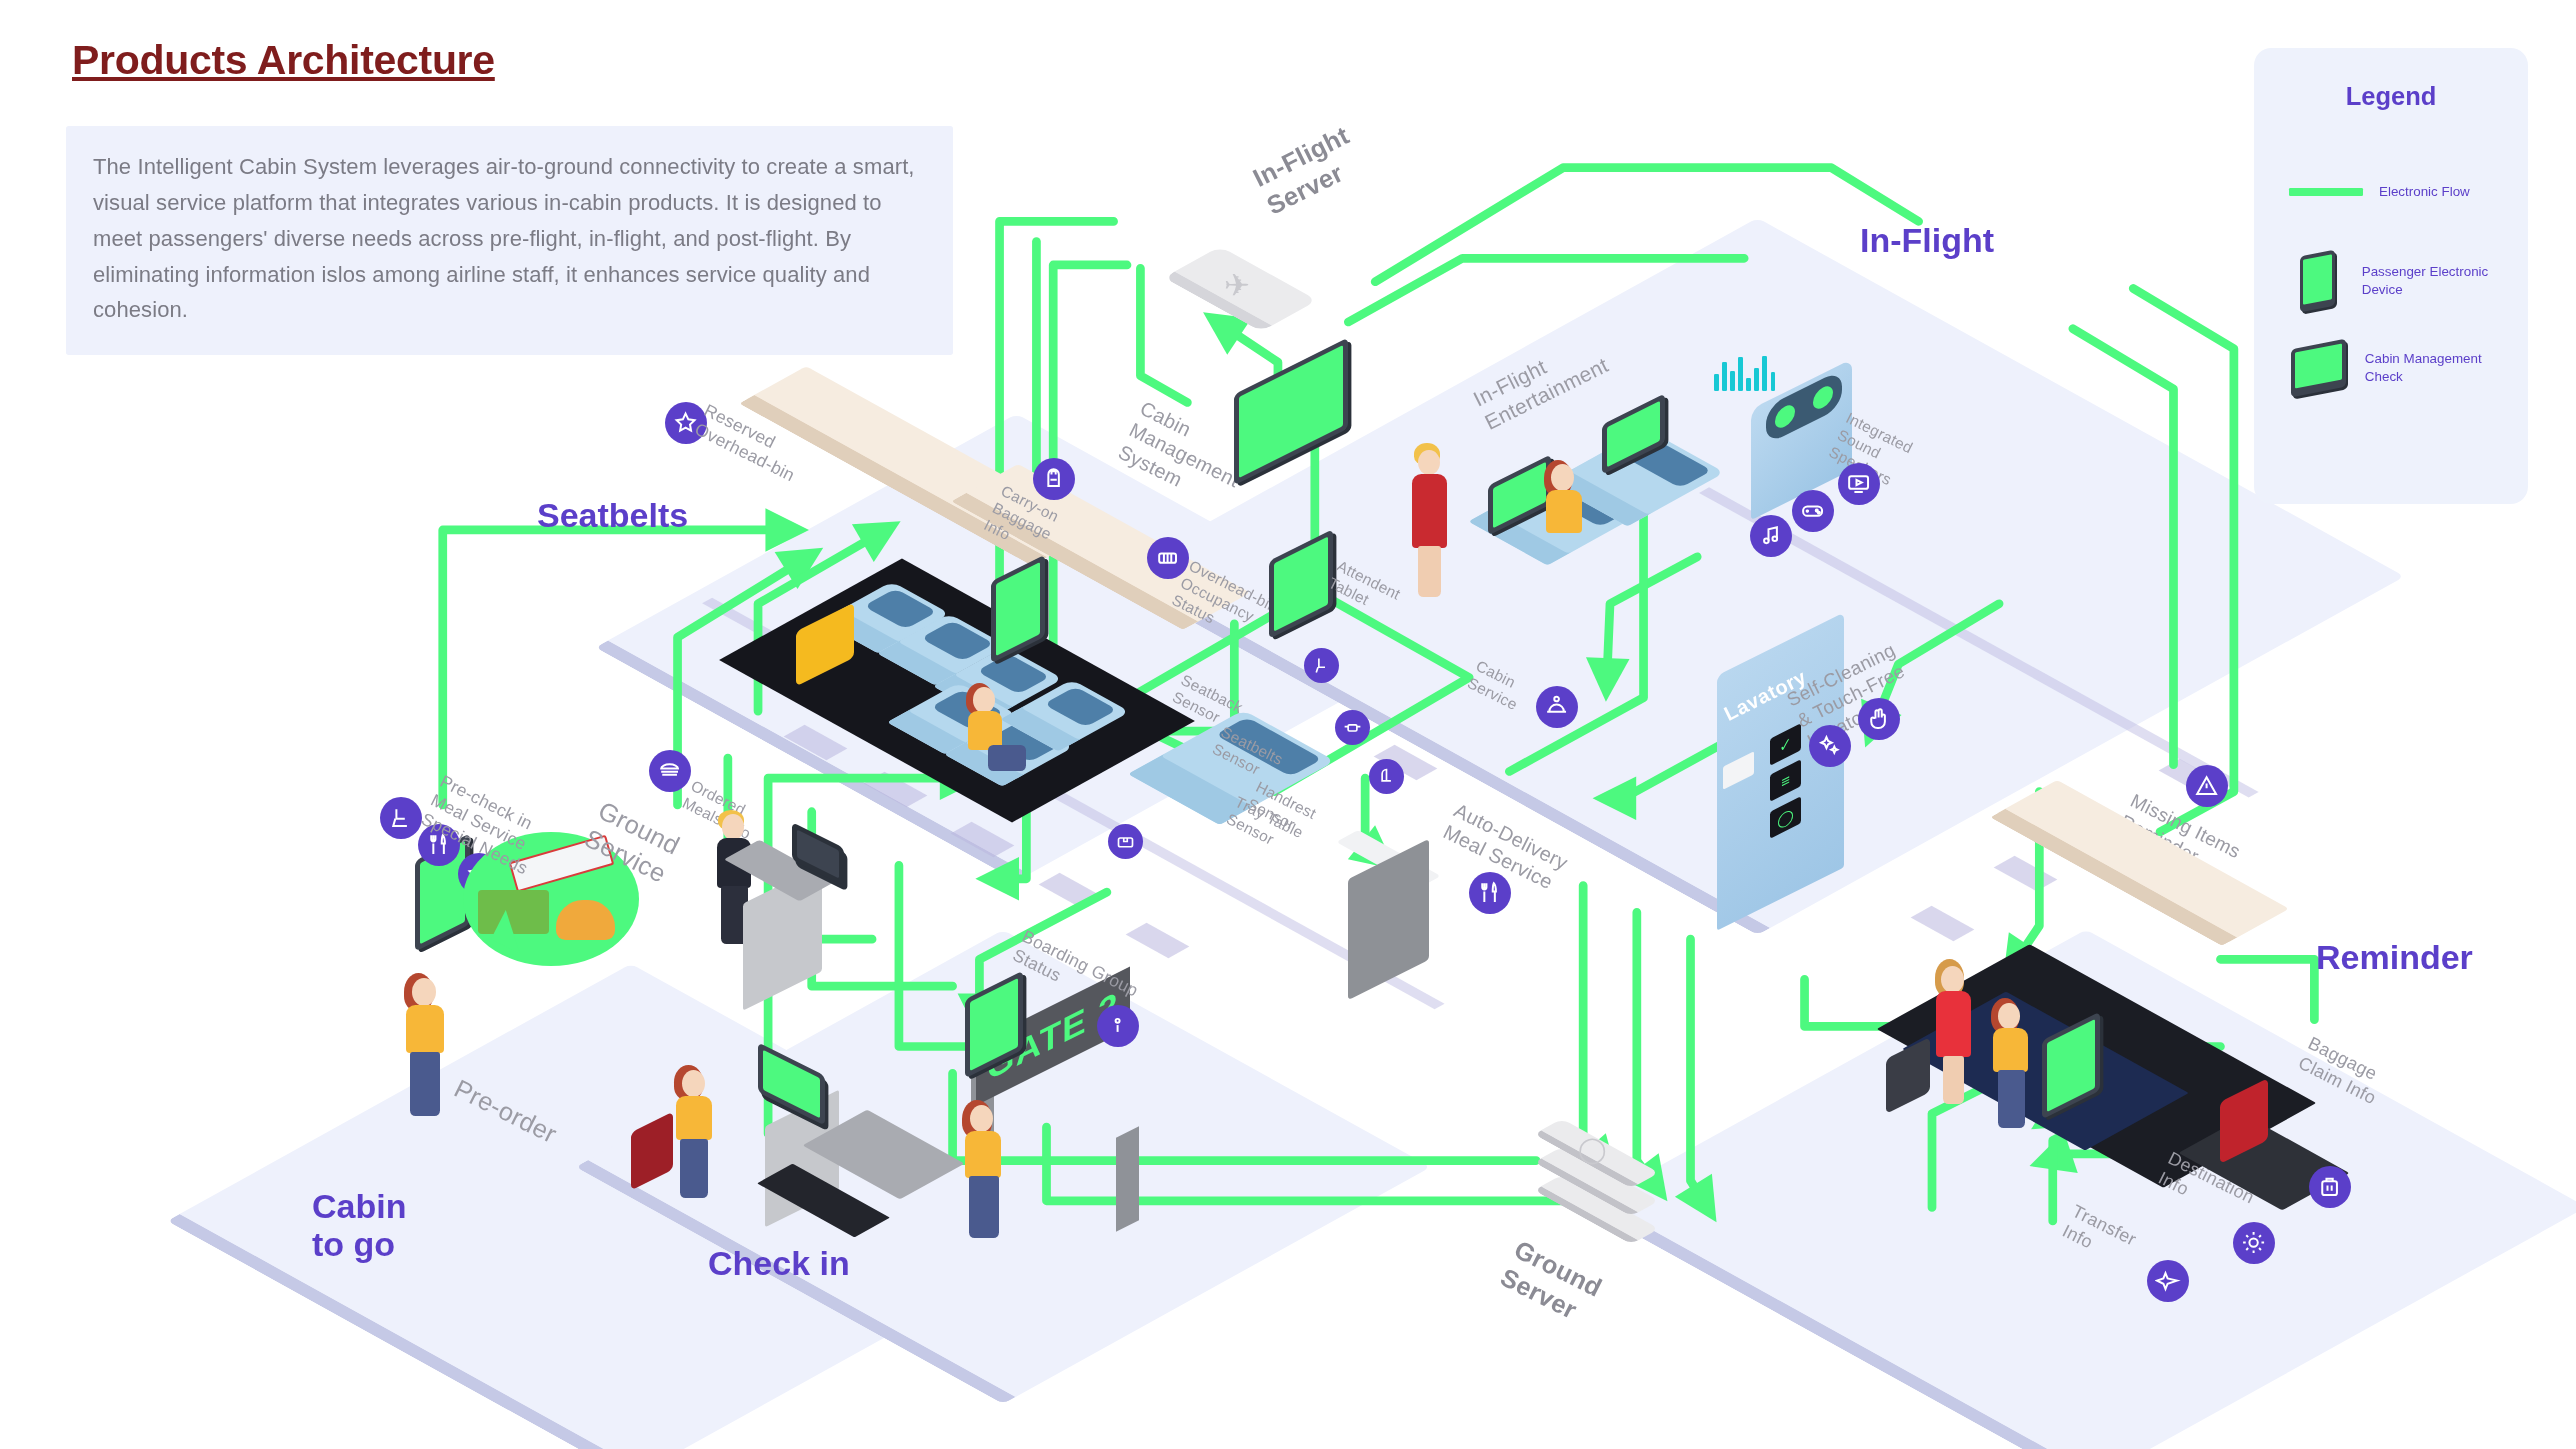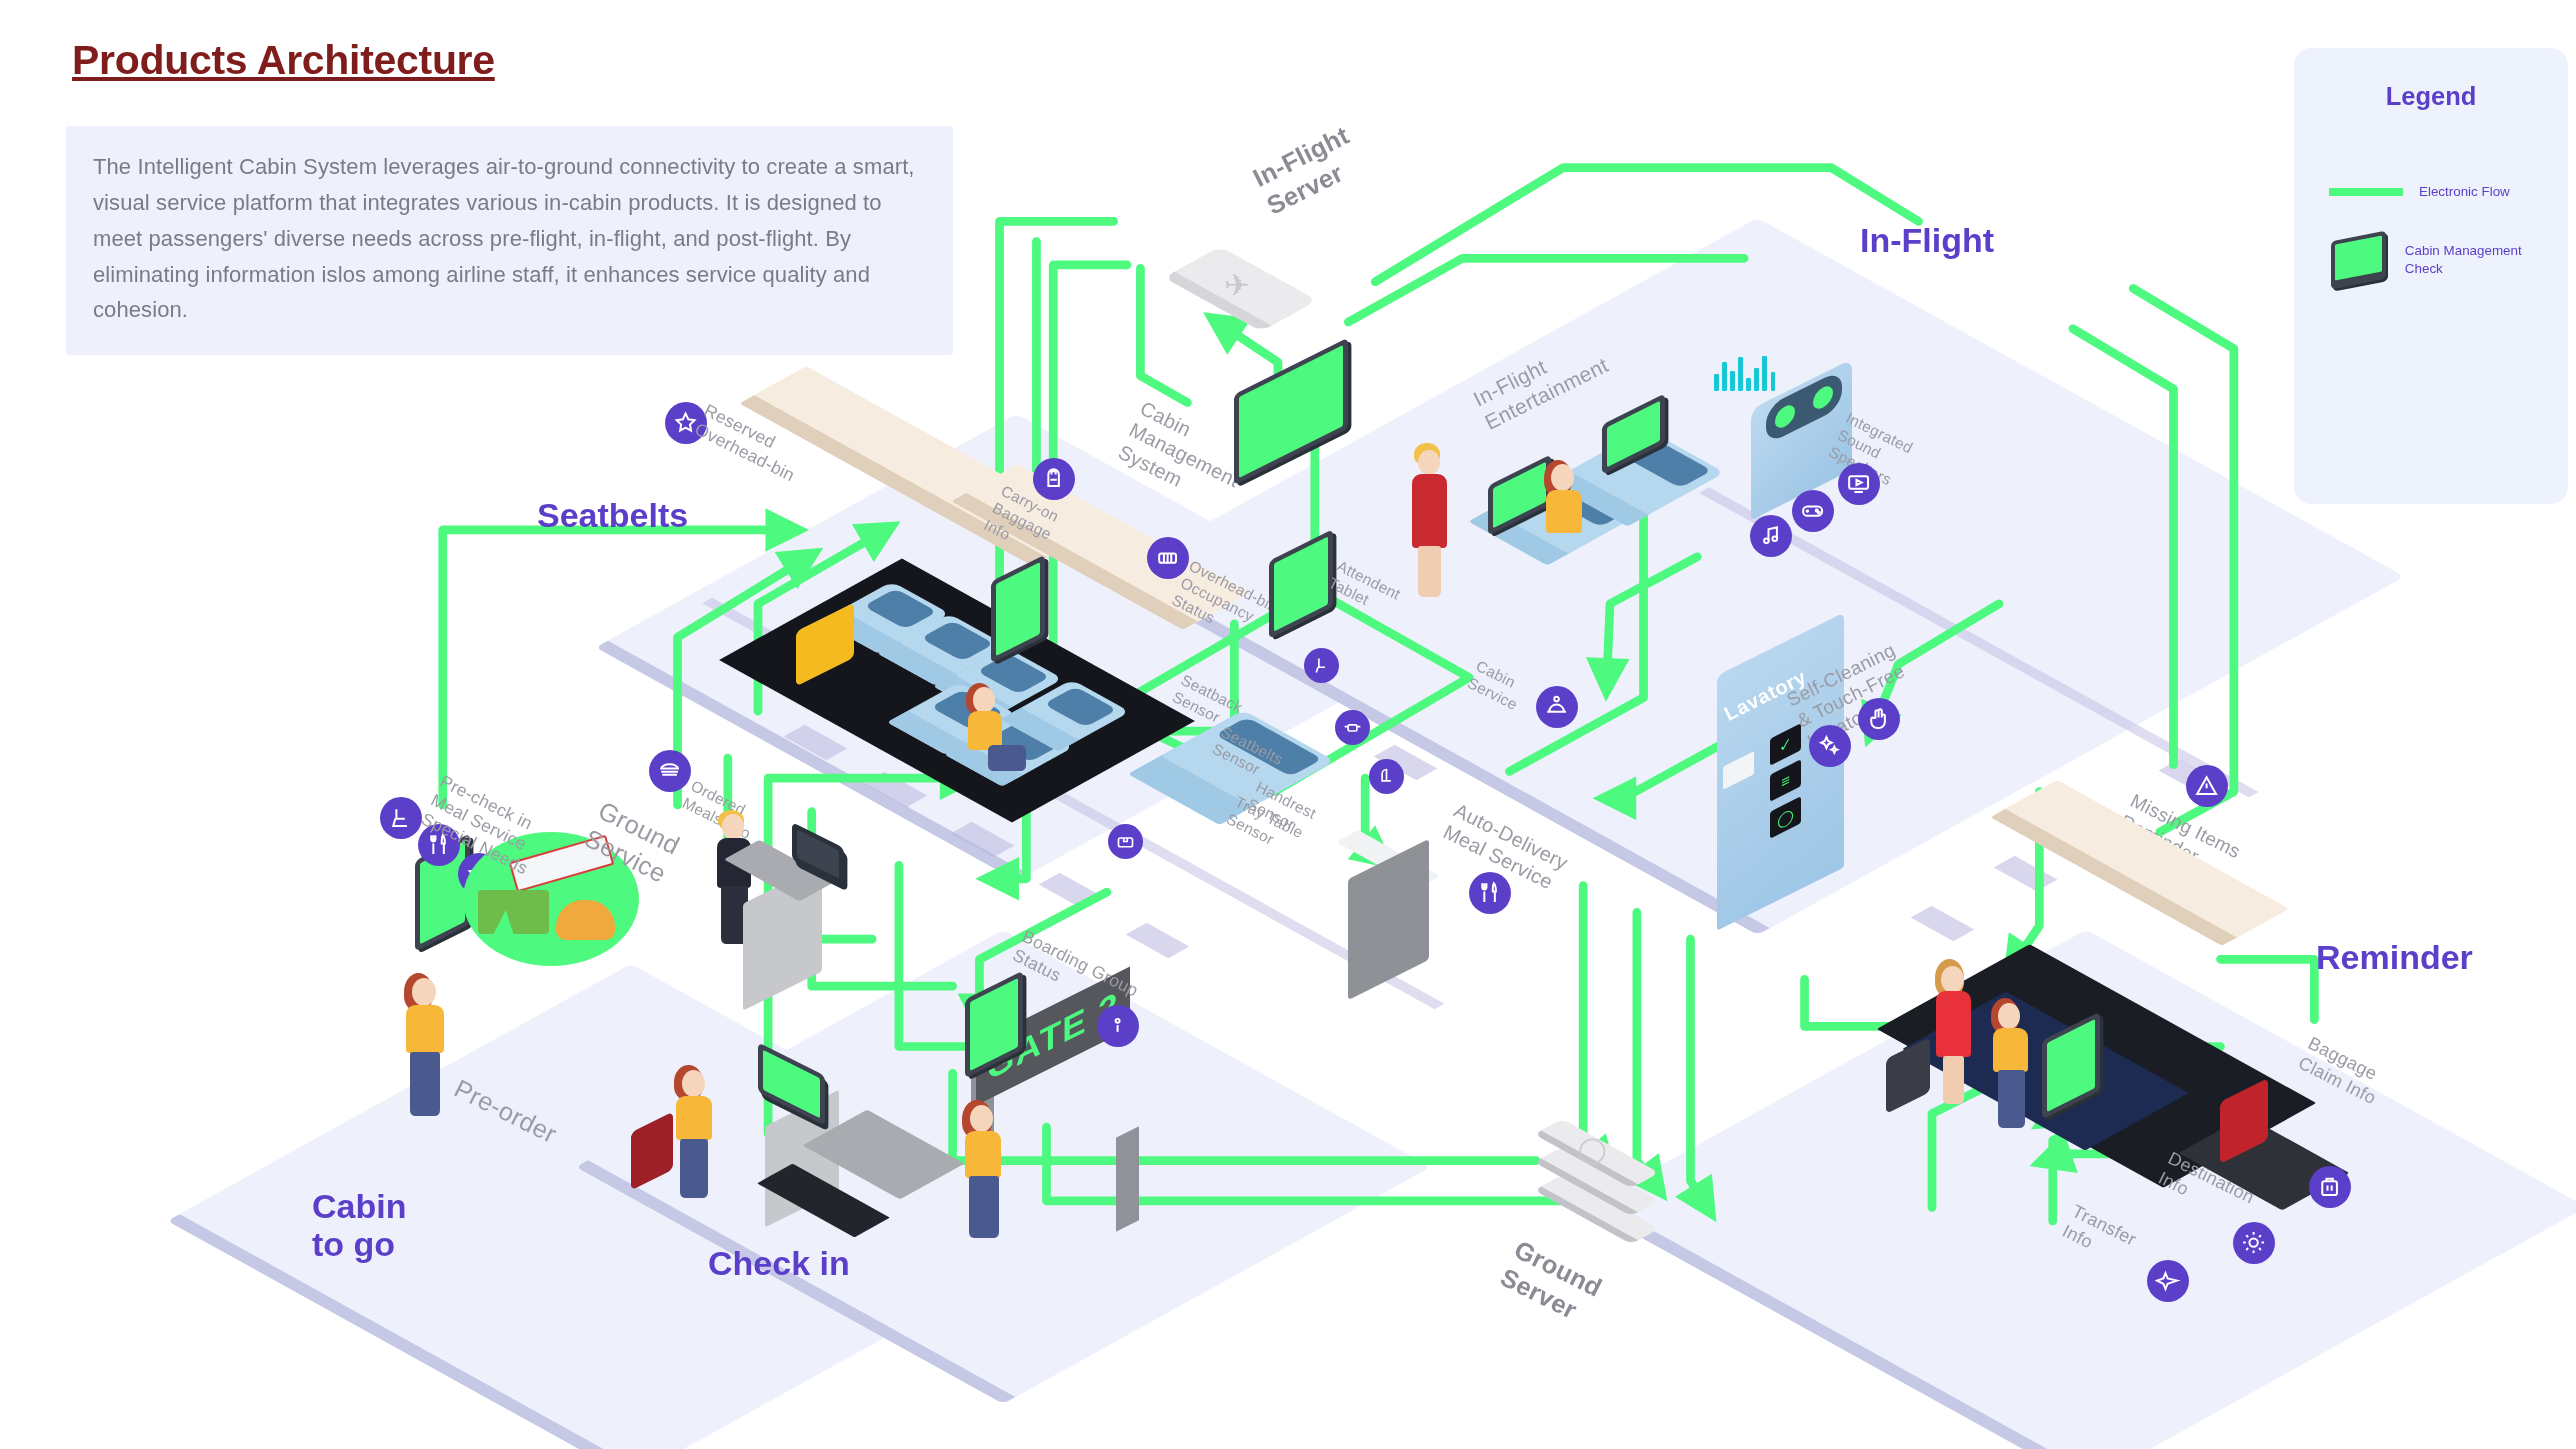--- a/index.html
+++ b/index.html
@@ -24,21 +24,21 @@
     background: #eef1fc; border-radius: 2.7px;
   }
   #desc-box p {
     font-size: 22px; line-height: 1.63; color: #7b7b85; letter-spacing: 0.1px;
   }
 
   
   #legend {
     position: absolute; left: 2254px; top: 48px;
     width: 274px; height: 456px;
-    background: #eef2fc; border-radius: 17.4px; margin-left: 40px;
+    background: #eef2fc; border-radius: 17.4px;
   }
   #legend-title {
     text-align: center; margin-top: 34px;
     font-size: 25.5px; font-weight: 700; color: #5b3fc9;
   }
   .legend-row { display: flex; align-items: center; padding: 0 35px; }
   #legend-row-flow { margin-top: 72px; }
   #legend-flow-swatch {
     width: 74px; height: 7.4px; background: #4df97f; border-radius: 1.3px;
   }
@@ -392,20 +392,30 @@
   <aside id="legend">
     <div id="legend-title">Legend</div>
 
     <div class="legend-row" id="legend-row-flow">
       <div class="legend-dev-slot">
         <span id="legend-flow-swatch"></span>
       </div>
       <span class="legend-label">Electronic Flow</span>
     </div>
 
+    <div class="legend-row" id="legend-row-ped">
+      <div class="legend-dev-slot">
+        <span class="dev-phone">
+            <i></i>
+          </span>
+      </div>
+      <span class="legend-label">Passenger
+Electronic
+Device</span>
+    </div>
 
     <div class="legend-row" id="legend-row-cmd">
       <div class="legend-dev-slot">
         <span class="dev-tablet">
             <i></i>
           </span>
       </div>
       <span class="legend-label">Cabin
 Management
 Check</span>

